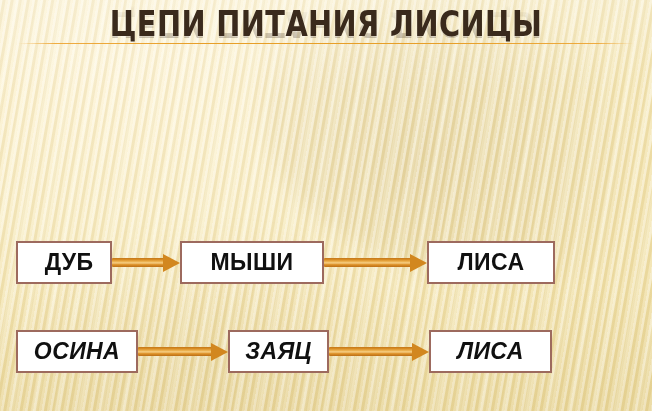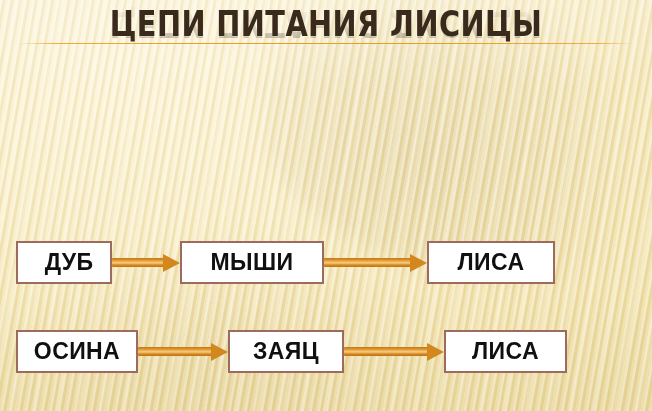--- a/index.html
+++ b/index.html
@@ -133,21 +133,21 @@
     pointer-events: none;
   }
 
   
   .chain {
     position: absolute;
     display: flex;
     align-items: center;
   }
   .chain-1 { left: 16px; top: 241px; }
-  .chain-2 { left: 16px; top: 330px; }
+  .chain-2 { left: 16px; top: 330px; font-style: italic; }
 
   .node {
     box-sizing: border-box;
     height: 43px;
     background: #ffffff;
     border: 2px solid #9d6a5e;
     box-shadow: 0 0 0 1px rgba(255,255,255,0.55) inset;
     display: flex;
     align-items: center;
     justify-content: center;
@@ -160,21 +160,21 @@
     color: #101010;
     letter-spacing: 0.4px;
     white-space: nowrap;
     line-height: 1;
   }
 
   .w-dub    { width: 96px; padding-left: 20px; }
   .w-myshi  { width: 144px; }
   .w-lisa1  { width: 128px; }
   .w-osina  { width: 122px; }
-  .w-zayac  { width: 116px; }
+  .w-zayac  { width: 101px; }
   .w-lisa2  { width: 123px; }
 
   
   .arrow {
     position: relative;
     height: 16px;
     display: flex;
     align-items: center;
   }
   .arrow-shaft {

